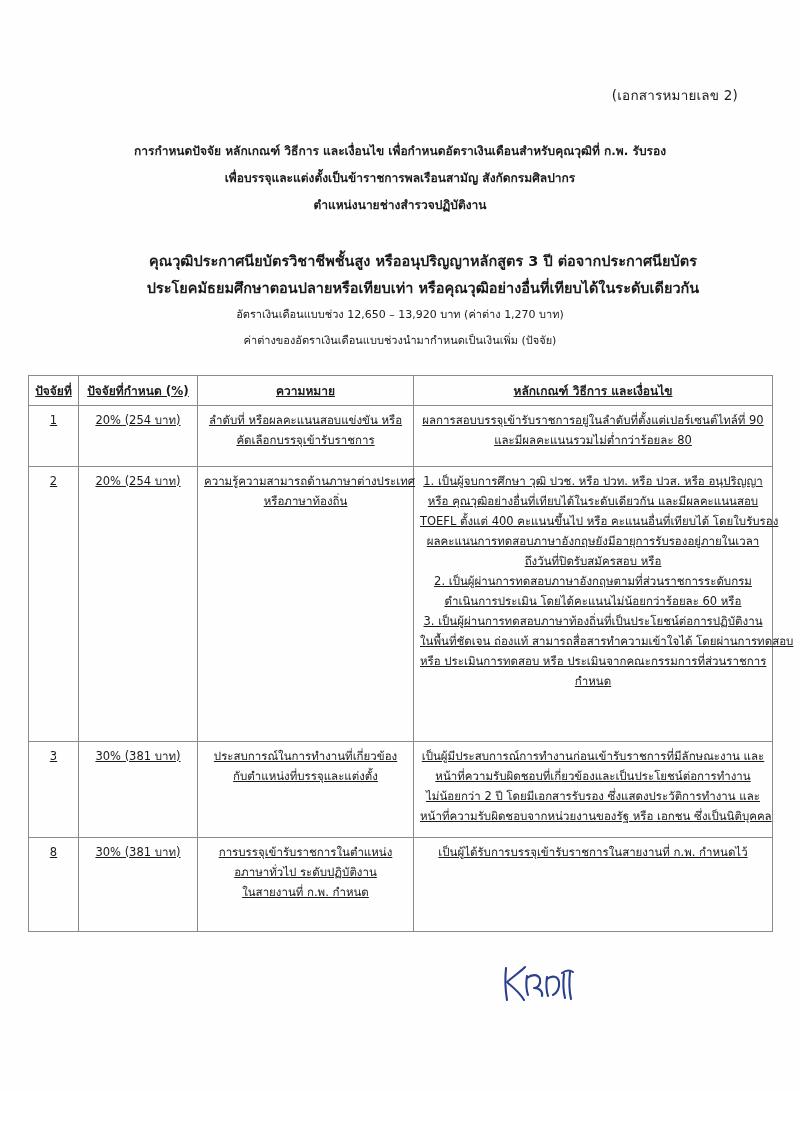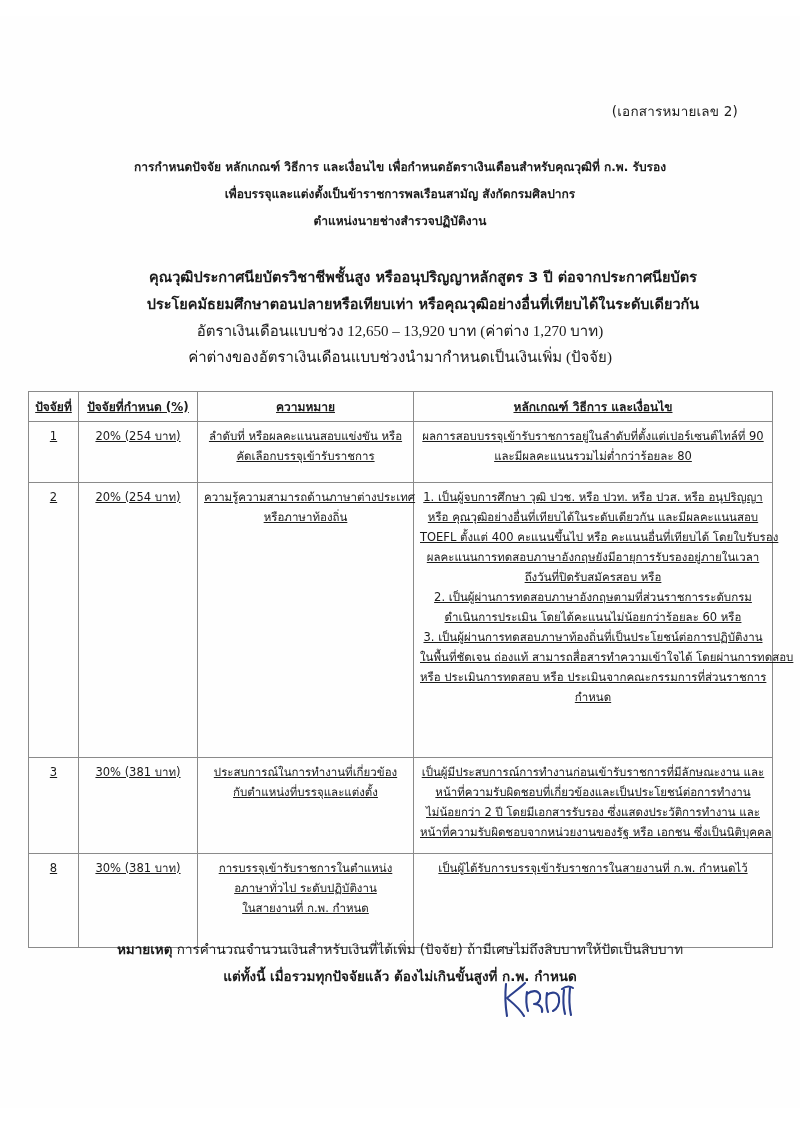--- a/index.html
+++ b/index.html
@@ -9,21 +9,21 @@
     background: #ffffff;
   }
   body {
     font-family: "DejaVu Sans", "Liberation Sans", sans-serif;
     color: #1a1a1a;
   }
   .page {
     position: relative;
     width: 800px;
     height: 1092px;
-    margin: 16px auto;
+    margin: 0 auto;
     background: #fefefe;
     overflow: hidden;
     box-sizing: border-box;
   }
 
   
   .doc-number {
     position: absolute;
     top: 84px;
     right: 62px;
@@ -59,24 +59,23 @@
     text-align: center;
   }
   .qual-line-bold {
     font-size: 14.5px;
     font-weight: bold;
     line-height: 27px;
     white-space: nowrap;
     padding-left: 46px;
   }
   .qual-line {
-    font-size: 15px;
+    font-size: 11px;
     line-height: 26px;
     white-space: nowrap;
-    font-family: Liberation Serif, serif;
   }
 
   
   .factor-table {
     position: absolute;
     top: 375px;
     left: 28px;
     width: 744px;
     border-collapse: collapse;
     table-layout: fixed;
@@ -240,24 +239,20 @@
           <span class="cell-line" data-name="meaning-line">ในสายงานที่ ก.พ. กำหนด</span>
         </td>
         <td class="cell-crit" data-name="cell-criteria">
           <span class="cell-line" data-name="criteria-line">เป็นผู้ได้รับการบรรจุเข้ารับราชการในสายงานที่ ก.พ. กำหนดไว้</span>
         </td>
       </tr>
 
     </tbody>
   </table>
 
-  <div class="note-block" data-name="footer-note-block">
-    <div class="note-line" data-name="note-line-1"><span data-name="note-label">หมายเหตุ</span><span class="note-rest" data-name="note-line-1-text"> การคำนวณจำนวนเงินสำหรับเงินที่ได้เพิ่ม (ปัจจัย) ถ้ามีเศษไม่ถึงสิบบาทให้ปัดเป็นสิบบาท</span></div>
-    <div class="note-line" data-name="note-line-2">แต่ทั้งนี้ เมื่อรวมทุกปัจจัยแล้ว ต้องไม่เกินขั้นสูงที่ ก.พ. กำหนด</div>
-  </div>
 
   <div class="signature" data-name="handwritten-signature">
     <svg width="90" height="44" viewBox="0 0 90 44" fill="none" stroke="#2b3f8c" stroke-width="2.1" stroke-linecap="round" stroke-linejoin="round">
       <path d="M6 6 C5 16, 5 26, 7 38"></path>
       <path d="M7 20 C14 14, 20 10, 25 5"></path>
       <path d="M8 21 C14 26, 20 31, 24 38"></path>
       <path d="M27 14 C26 20, 26 27, 28 33"></path>
       <path d="M27 16 C32 12, 38 12, 40 17 C41 22, 38 26, 34 26 C40 26, 43 30, 42 34"></path>
       <path d="M47 15 C46 22, 46 28, 48 34"></path>
       <path d="M47 17 C52 13, 58 14, 59 20 C60 26, 57 31, 53 33"></path>

